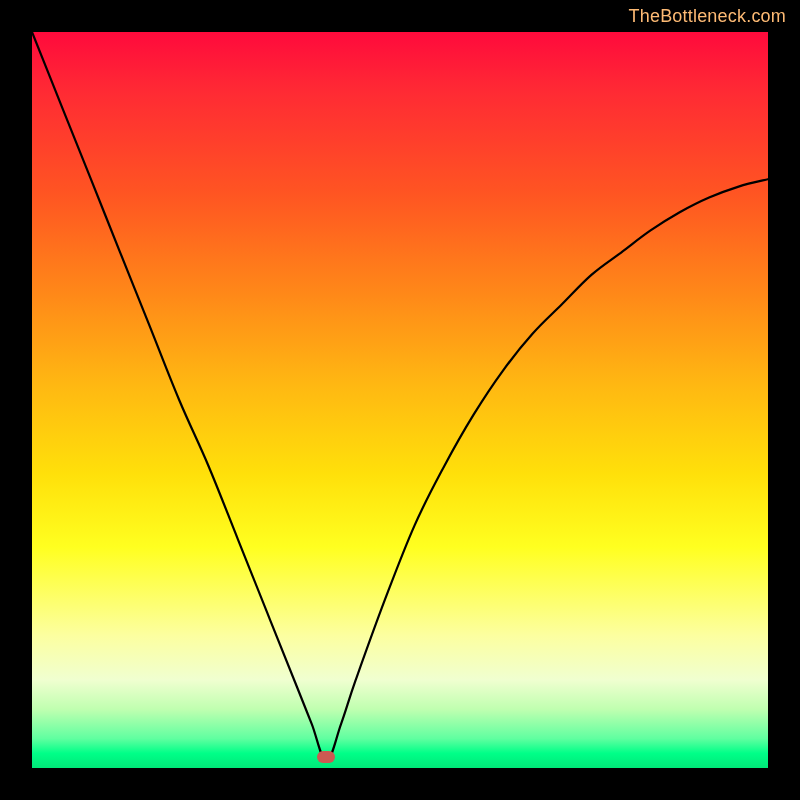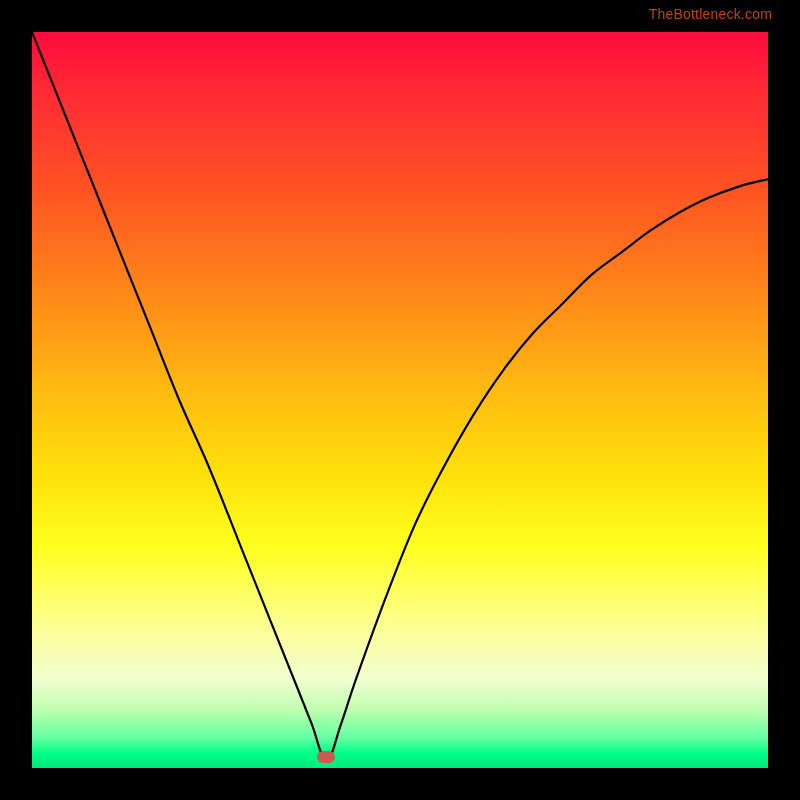--- a/index.html
+++ b/index.html
@@ -52,23 +52,23 @@
     position: absolute;
     left: 0;
     top: 0;
     width: 100%;
     height: 100%;
     overflow: visible;
   }
   .watermark {
     position: absolute;
     top: 6px;
-    right: 28px;
-    color: #c2410c;
-    font-size: 14px;
+    right: 14px;
+    color: #fdba74;
+    font-size: 18px;
     font-weight: 500;
     letter-spacing: 0.2px;
   }
   .marker {
     position: absolute;
     width: 18px;
     height: 12px;
     background: #cc5a52;
     border-radius: 6px;
   }

